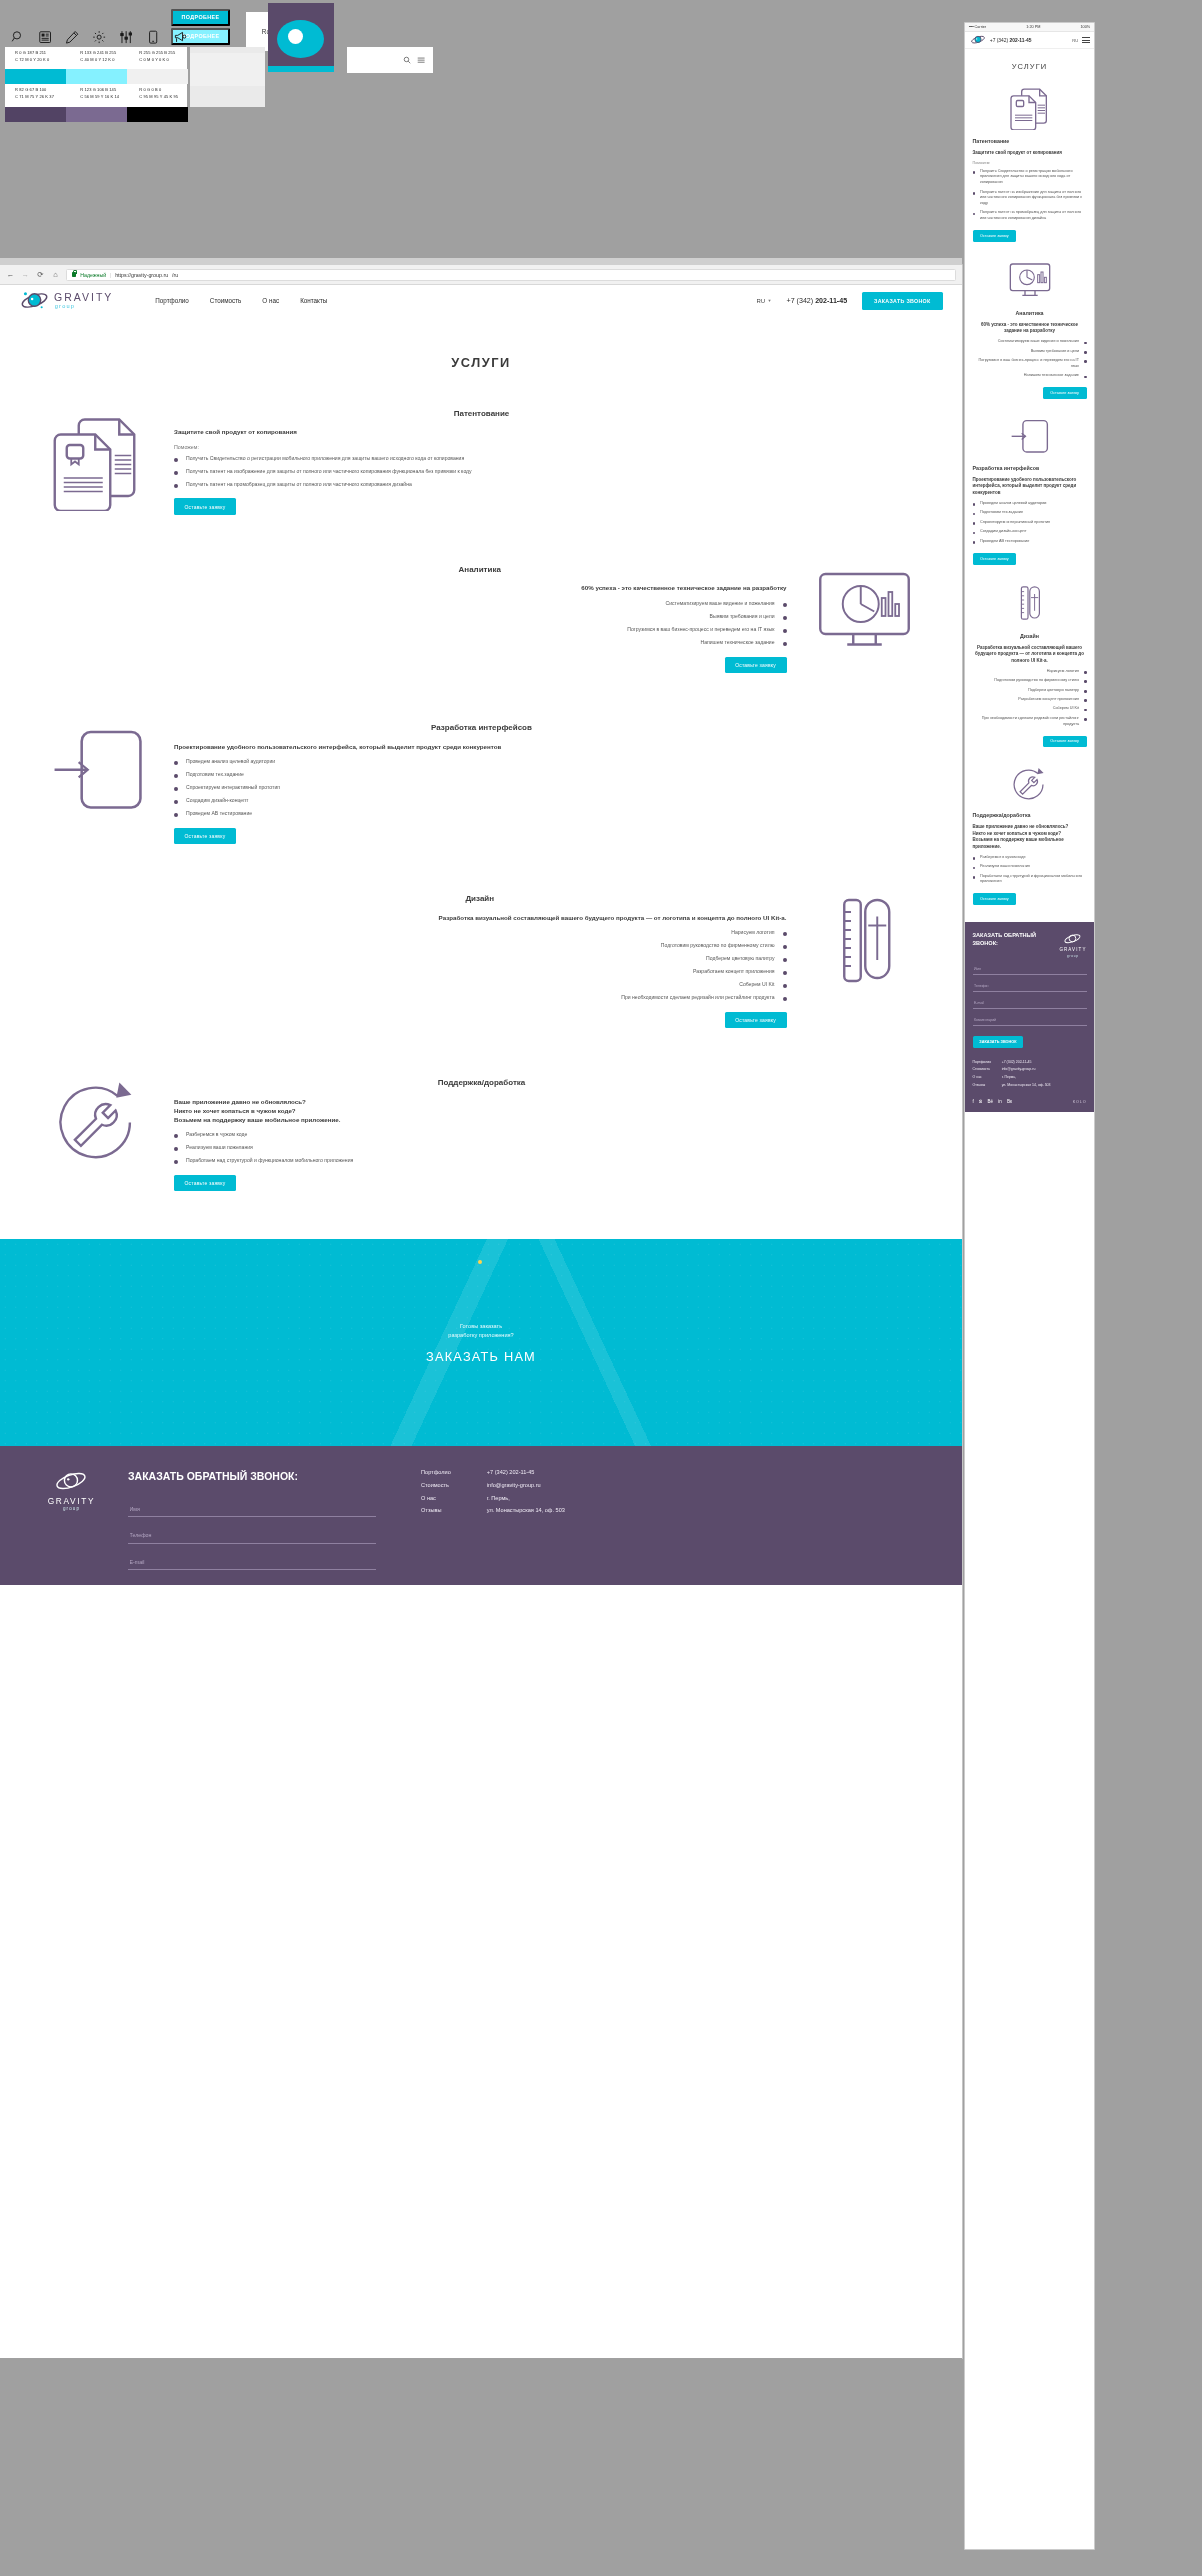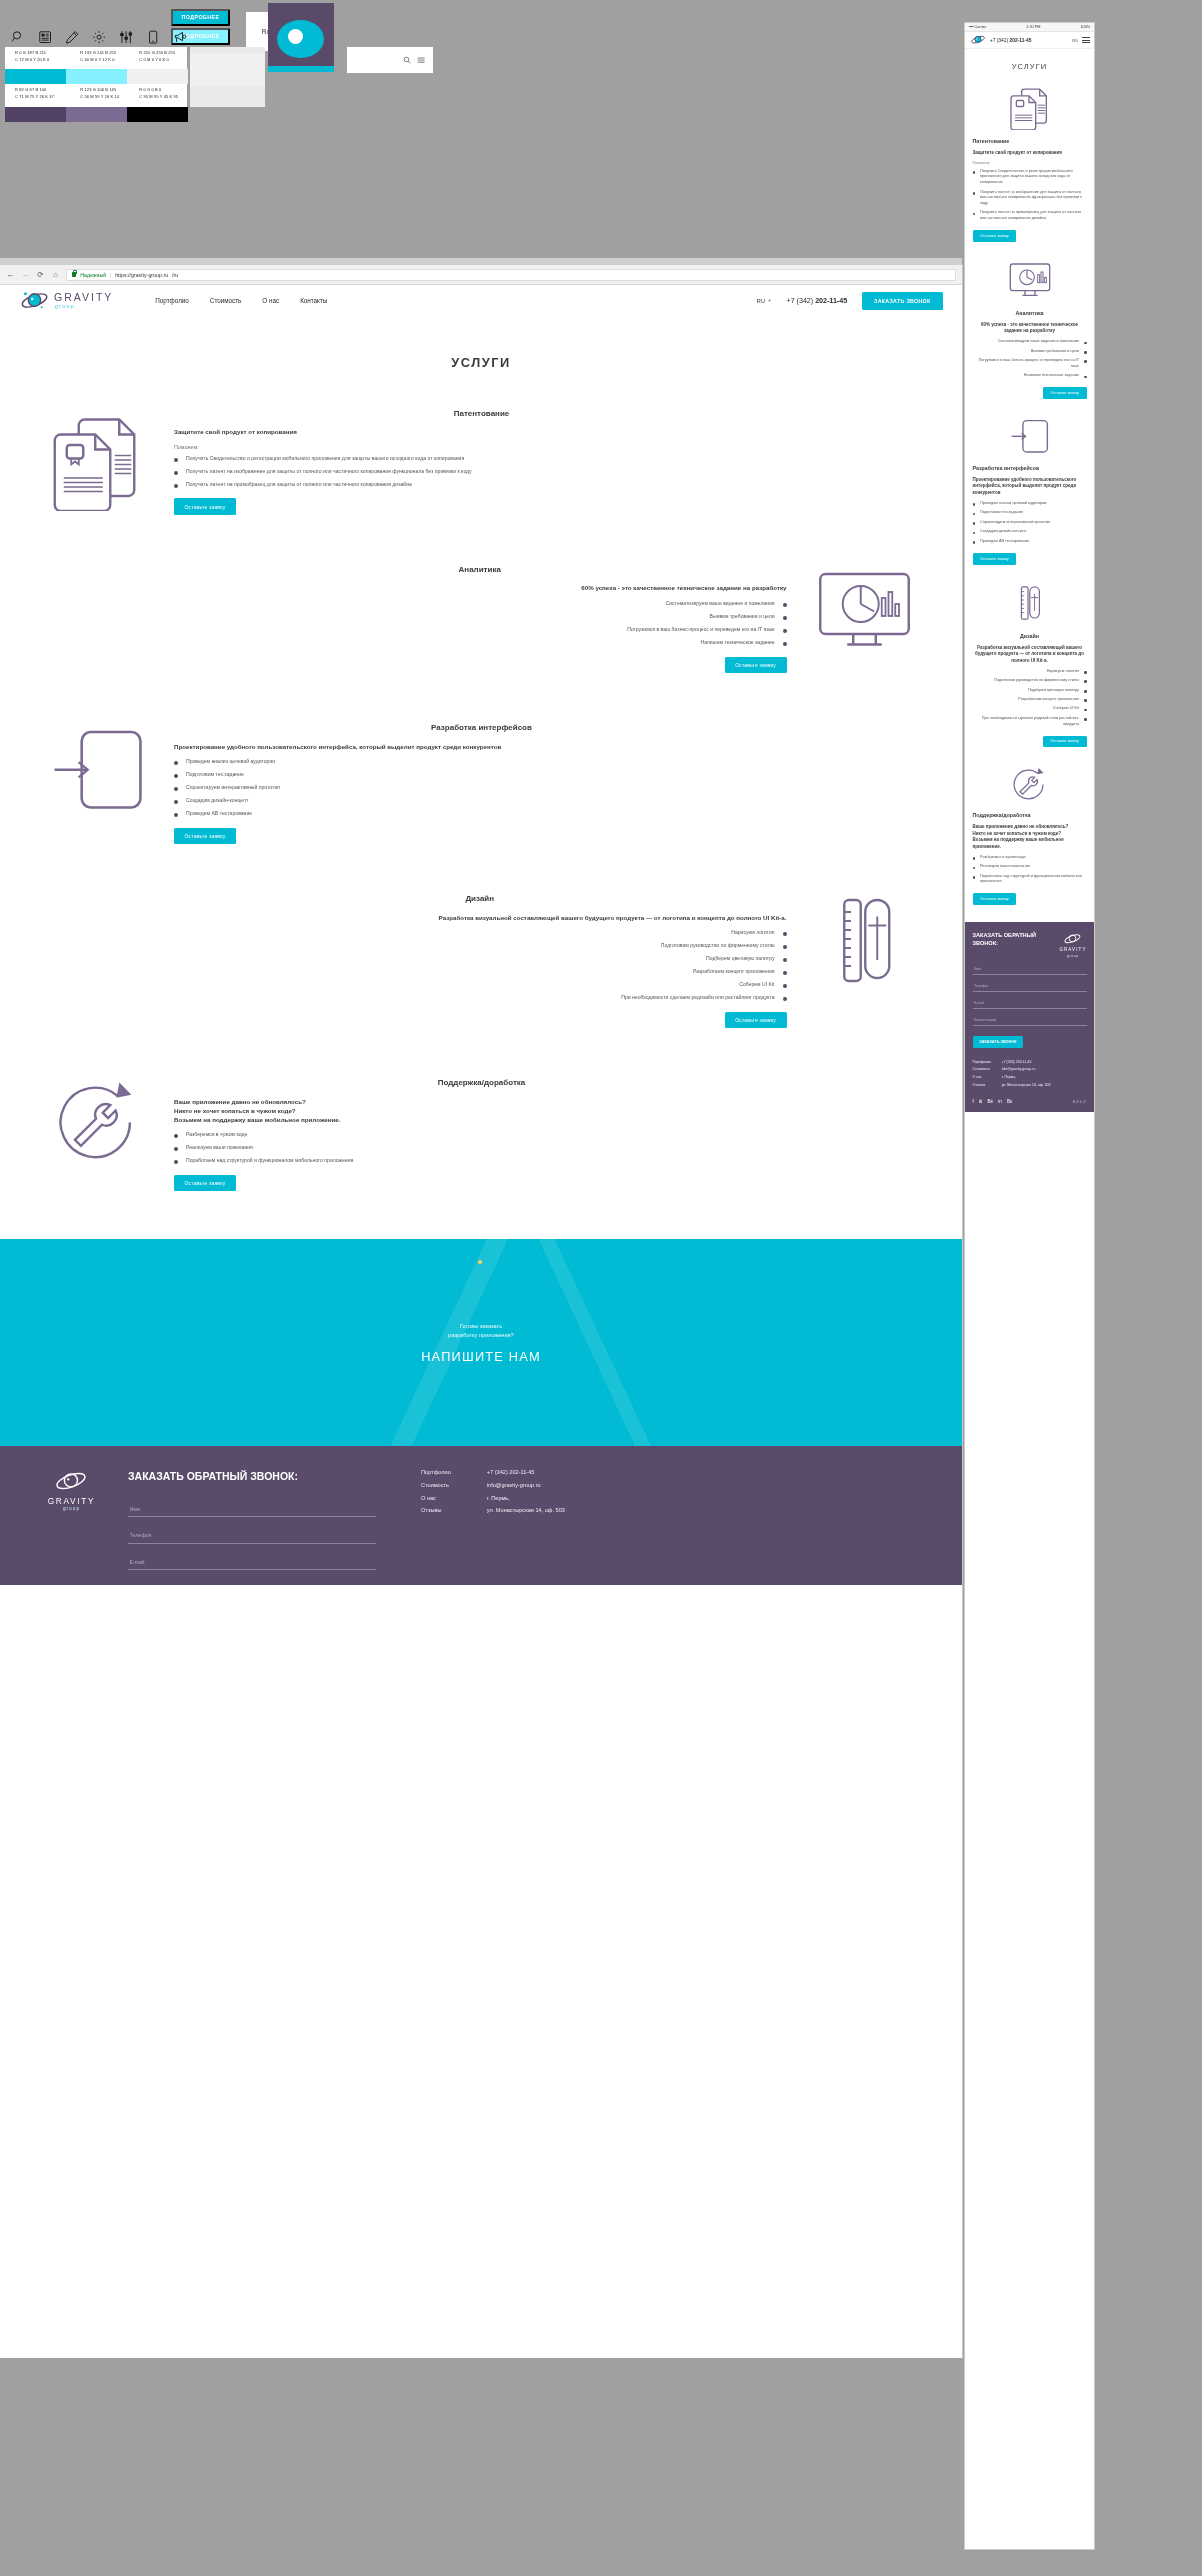--- a/index.html
+++ b/index.html
@@ -536,21 +536,21 @@
     </section>
 
     <section class="band">
       <div class="dots"></div>
       <div class="lines"></div>
       <span class="pip"></span>
       <div class="pretitle">
         <div>Готовы заказать</div>
         <div>разработку приложения?</div>
       </div>
-      <div class="title">НАПИШИТЕ НАМ</div>
+      <div class="title">ЗАКАЗАТЬ НАМ</div>
     </section>
 
     <footer class="footer">
       <div class="f-logo">
         <span class="mark">
           <svg viewBox="0 0 60 44">
             <ellipse cx="29" cy="22" rx="27" ry="11" transform="rotate(-20 29 22)" fill="none" stroke="#fff" stroke-width="2.6"></ellipse>
             <circle cx="29" cy="21" r="12" fill="none" stroke="#fff" stroke-width="2.6"></circle>
             <circle cx="24" cy="19" r="2.2" fill="#fff"></circle>
           </svg>

